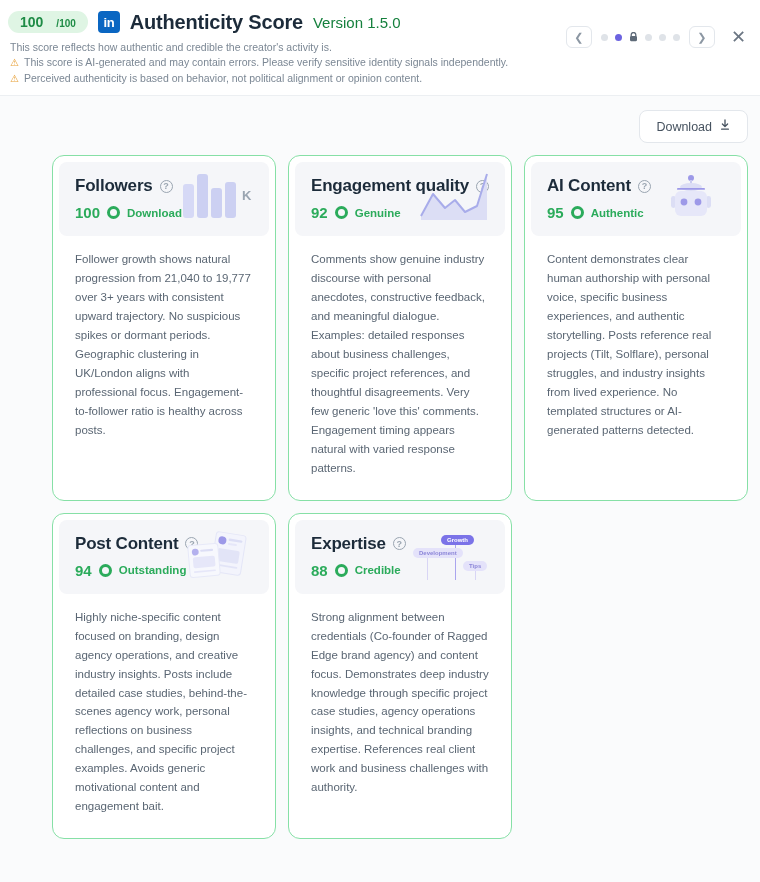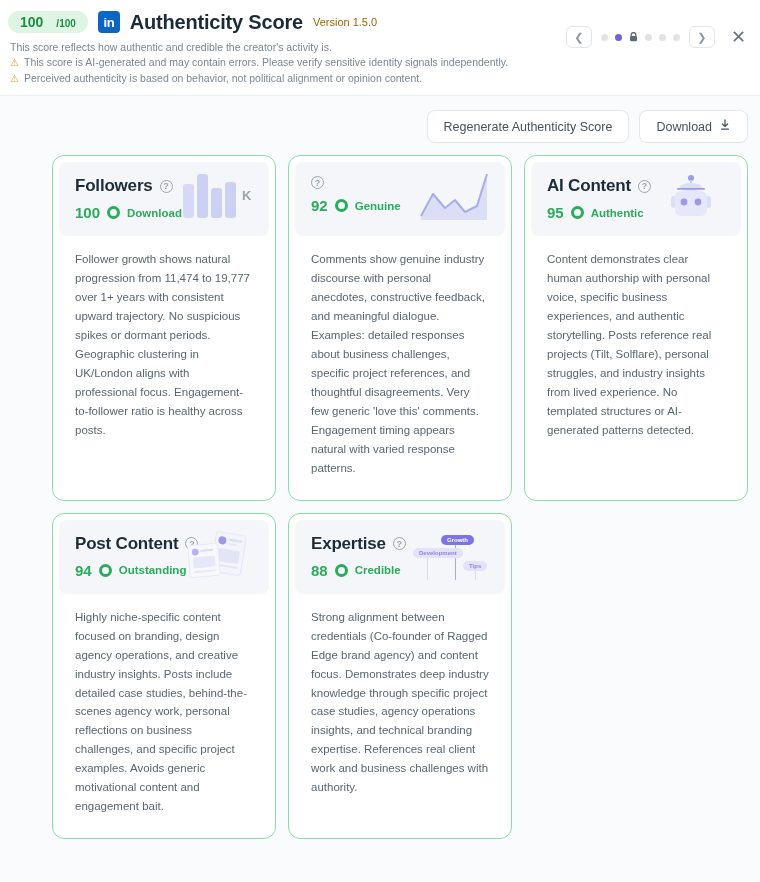--- a/index.html
+++ b/index.html
@@ -53,22 +53,22 @@
     letter-spacing: -0.5px;
   }
 
   .app-title {
     font-size: 20px;
     font-weight: bold;
     color: #1c2b3a;
     letter-spacing: -0.2px;
   }
   .app-version {
-    font-size: 11px;
-    color: #a16207;
+    font-size: 15px;
+    color: #15803d;
     font-weight: normal;
   }
 
   .subtitle {
     font-size: 10.5px;
     color: #7b8794;
     margin-top: 5px;
     margin-left: 2px;
   }
   .warn-line {
@@ -260,23 +260,20 @@
     <div class="close-btn">✕</div>
   </div>
 </div>
 
 <div class="divider"></div>
 
 <div class="page-body">
 
   <div class="actions">
     <div class="btn">
-      <span>Regenerate Authenticity Score</span>
-    </div>
-    <div class="btn">
       <span>Download</span>
       <span>
         <svg width="12" height="12" viewBox="0 0 12 12" fill="none">
           <path d="M6 1v6M3.4 5l2.6 2.6L8.6 5" stroke="#46525f" stroke-width="1.3" fill="none" stroke-linecap="round" stroke-linejoin="round"></path>
           <rect x="2" y="9.4" width="8" height="1.4" rx="0.6" fill="#46525f"></rect>
         </svg>
       </span>
     </div>
   </div>
 
@@ -296,26 +293,27 @@
         <div class="card-illus">
           <div class="bars">
             <div class="b" style="height:34px; background:#d6d9f6;"></div>
             <div class="b" style="height:44px;"></div>
             <div class="b" style="height:30px;"></div>
             <div class="b" style="height:36px;"></div>
             <span class="k-label">K</span>
           </div>
         </div>
       </div>
-      <div class="card-desc">Follower growth shows natural progression from 11,474 to 19,777 over 1+ years with consistent upward trajectory. No suspicious spikes or dormant periods. Geographic clustering in UK/London aligns with professional focus. Engagement-to-follower ratio is healthy across posts.</div>
+      <div class="card-desc">Follower growth shows natural progression from 21,040 to 19,777 over 3+ years with consistent upward trajectory. No suspicious spikes or dormant periods. Geographic clustering in UK/London aligns with professional focus. Engagement-to-follower ratio is healthy across posts.</div>
     </div>
 
     <div class="card">
       <div class="card-head">
         <div class="card-title-row">
+          <span class="card-title">Engagement quality</span>
           <span class="help-ico">?</span>
         </div>
         <div class="score-row">
           <span class="score-num">92</span>
           <span class="ring"></span>
           <span class="score-label">Genuine</span>
         </div>
         <div class="card-illus">
           <svg width="72" height="50" viewBox="0 0 72 50">
             <path d="M2 44 L14 22 L26 36 L36 28 L46 40 L58 34 L68 2 L68 48 L2 48 Z" fill="#dcdef5"></path>

